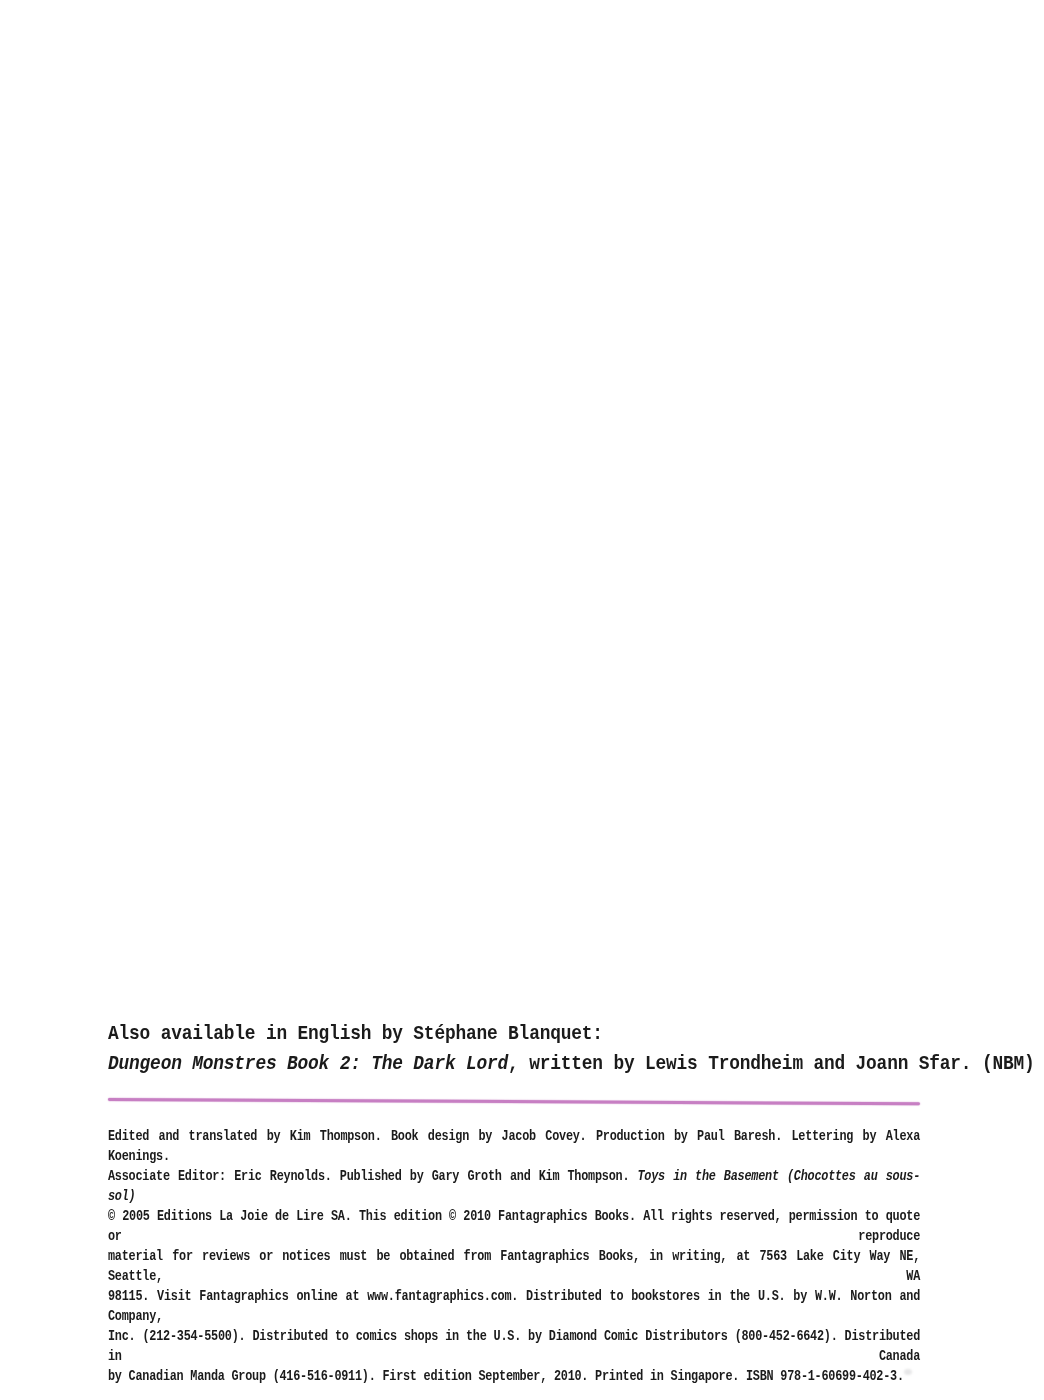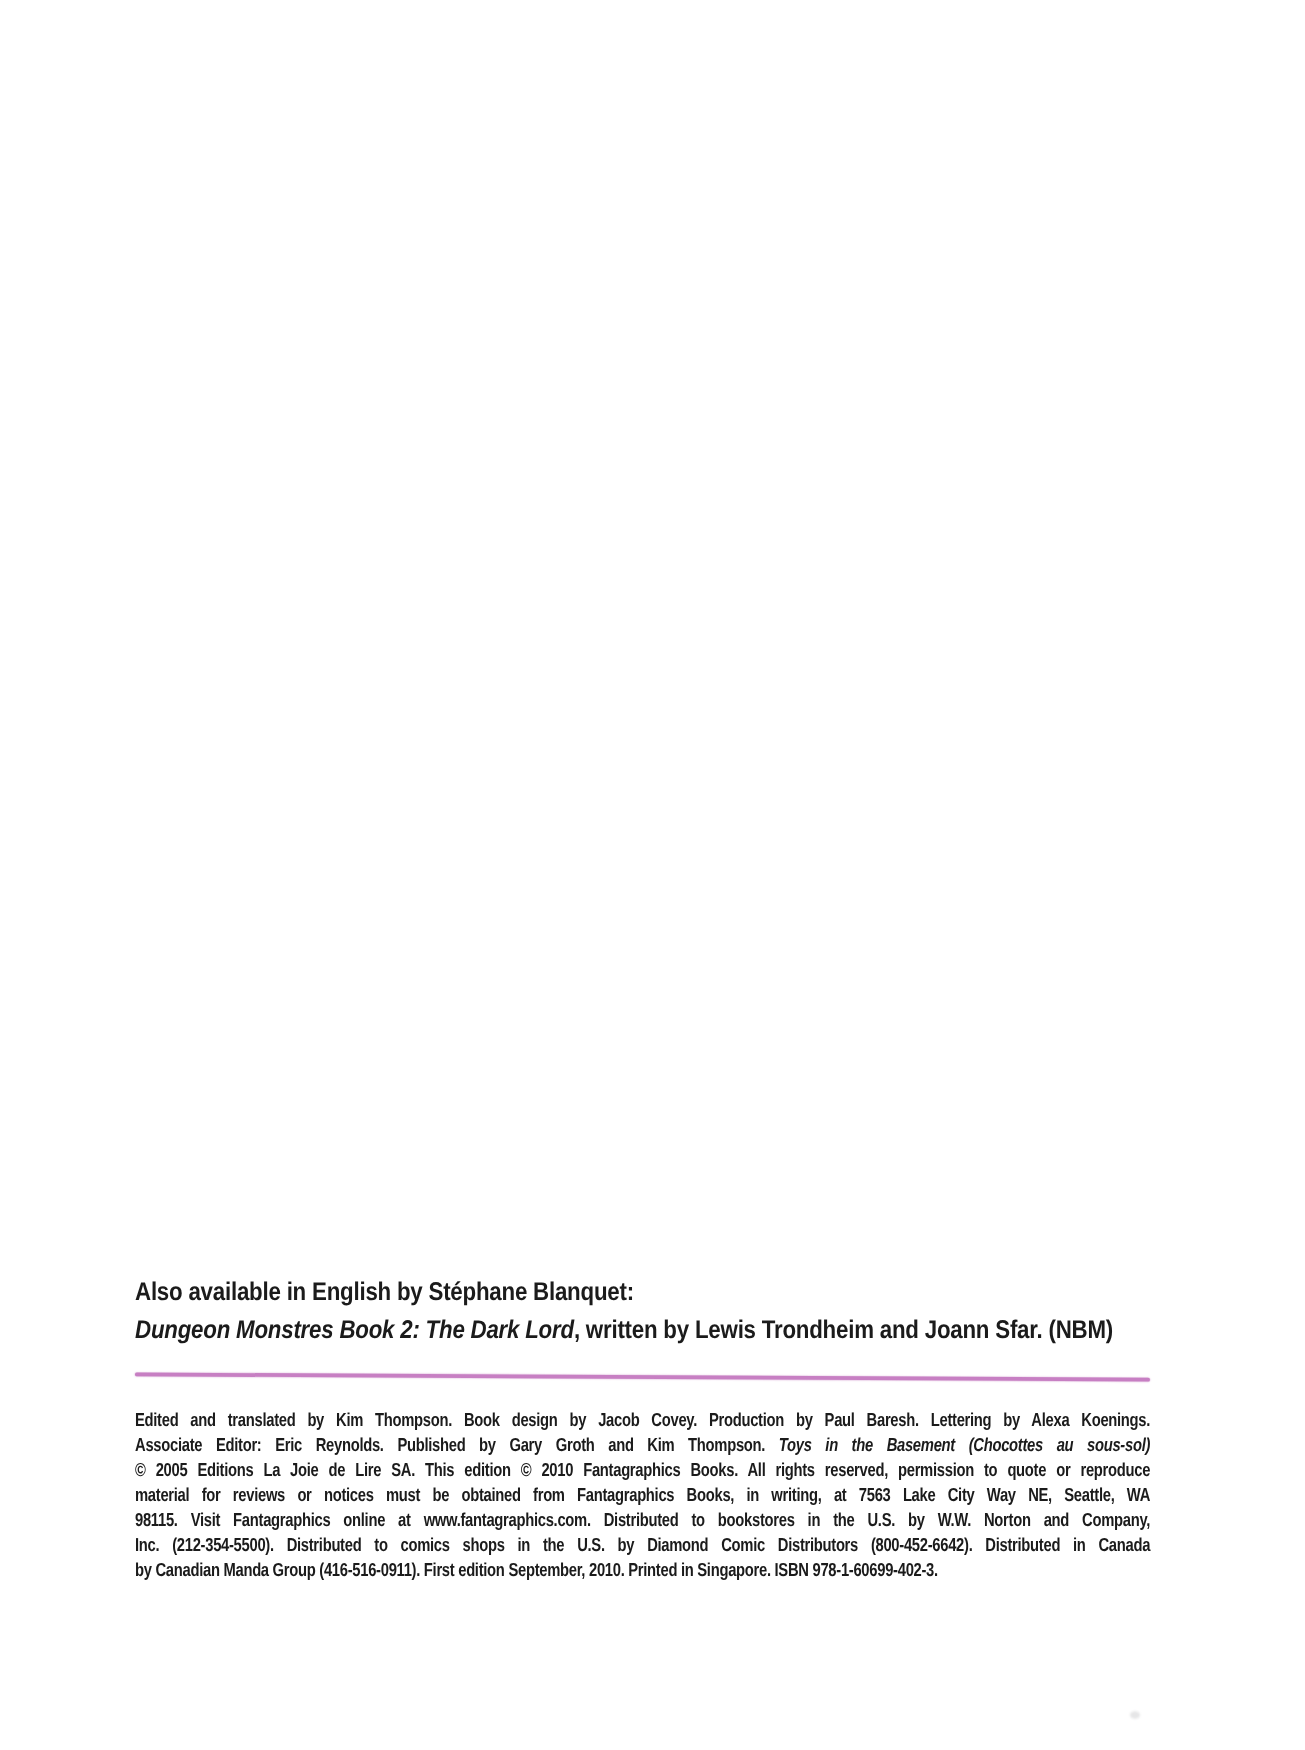--- a/index.html
+++ b/index.html
@@ -7,21 +7,21 @@
     margin: 0;
     padding: 0;
     background: #ffffff;
   }
   .page {
     position: relative;
     width: 1044px;
     height: 1400px;
     background: #ffffff;
     overflow: hidden;
-    font-family: Liberation Sans, sans-serif;
+    font-family: Liberation Mono, monospace;
     color: #1b1b1b;
     border-radius: 28px;
   }
   
   .also-block {
     position: absolute;
     left: 108px;
     top: 1019px;
     width: 1000px;
     font-size: 20.5px;

